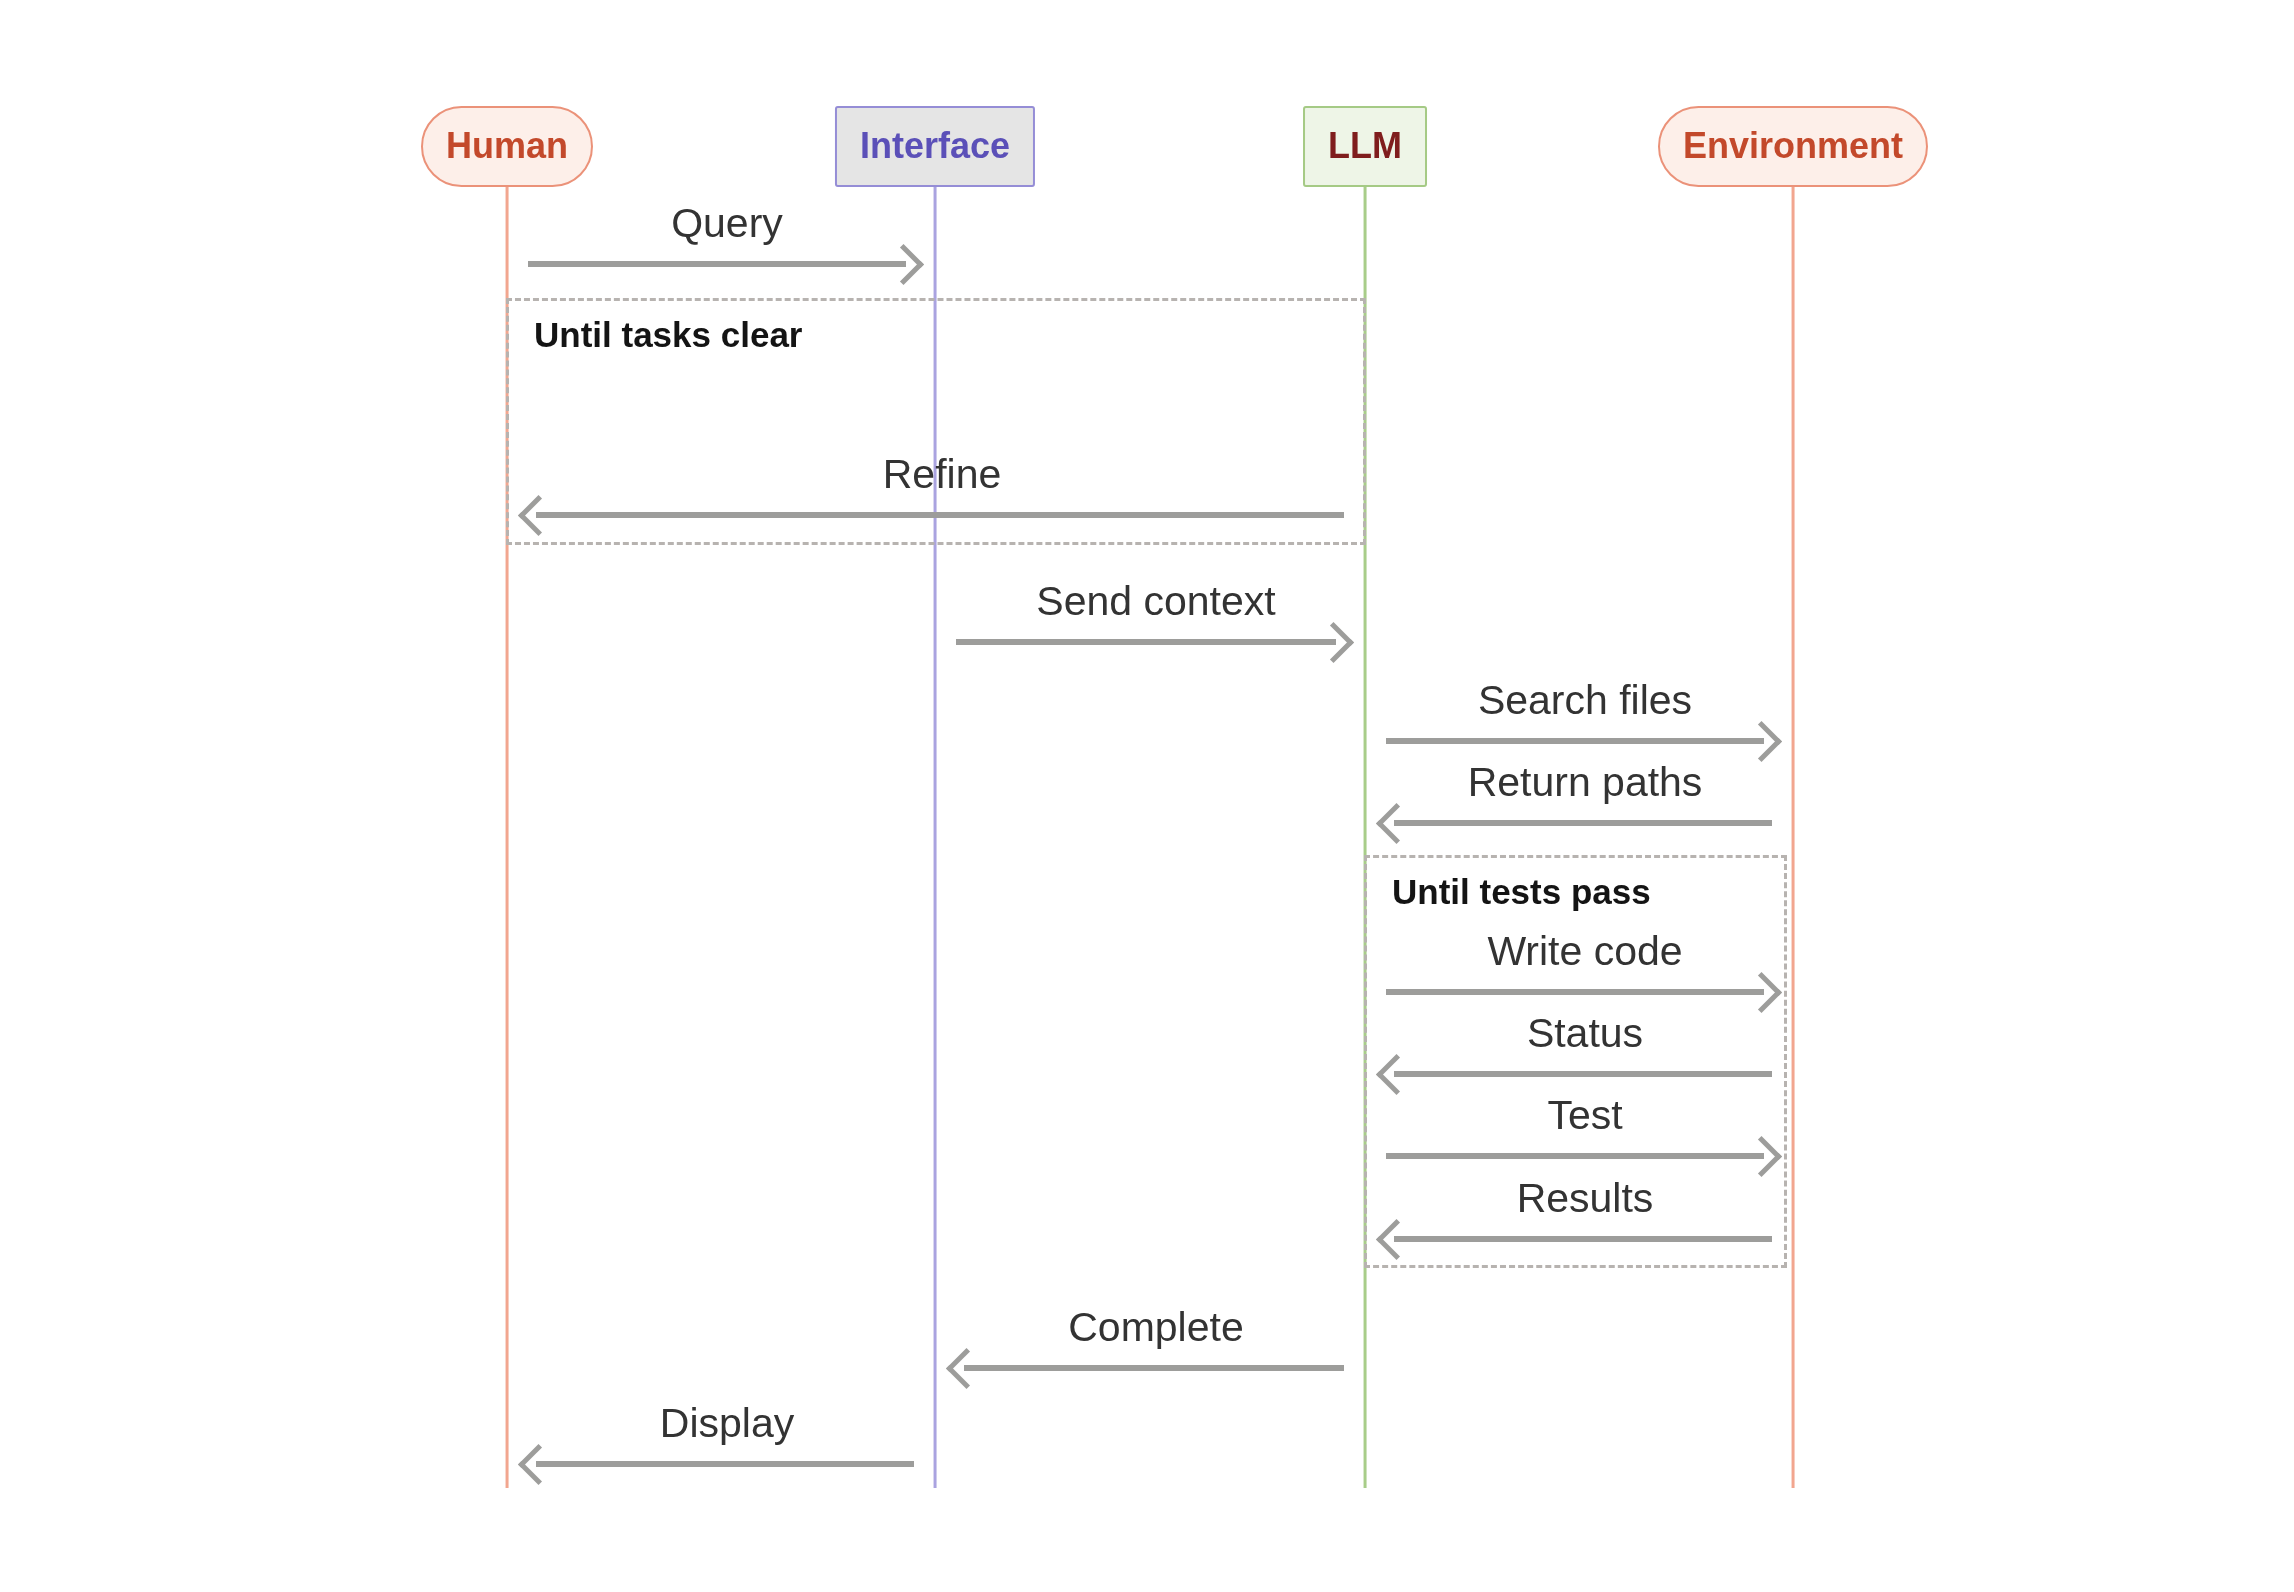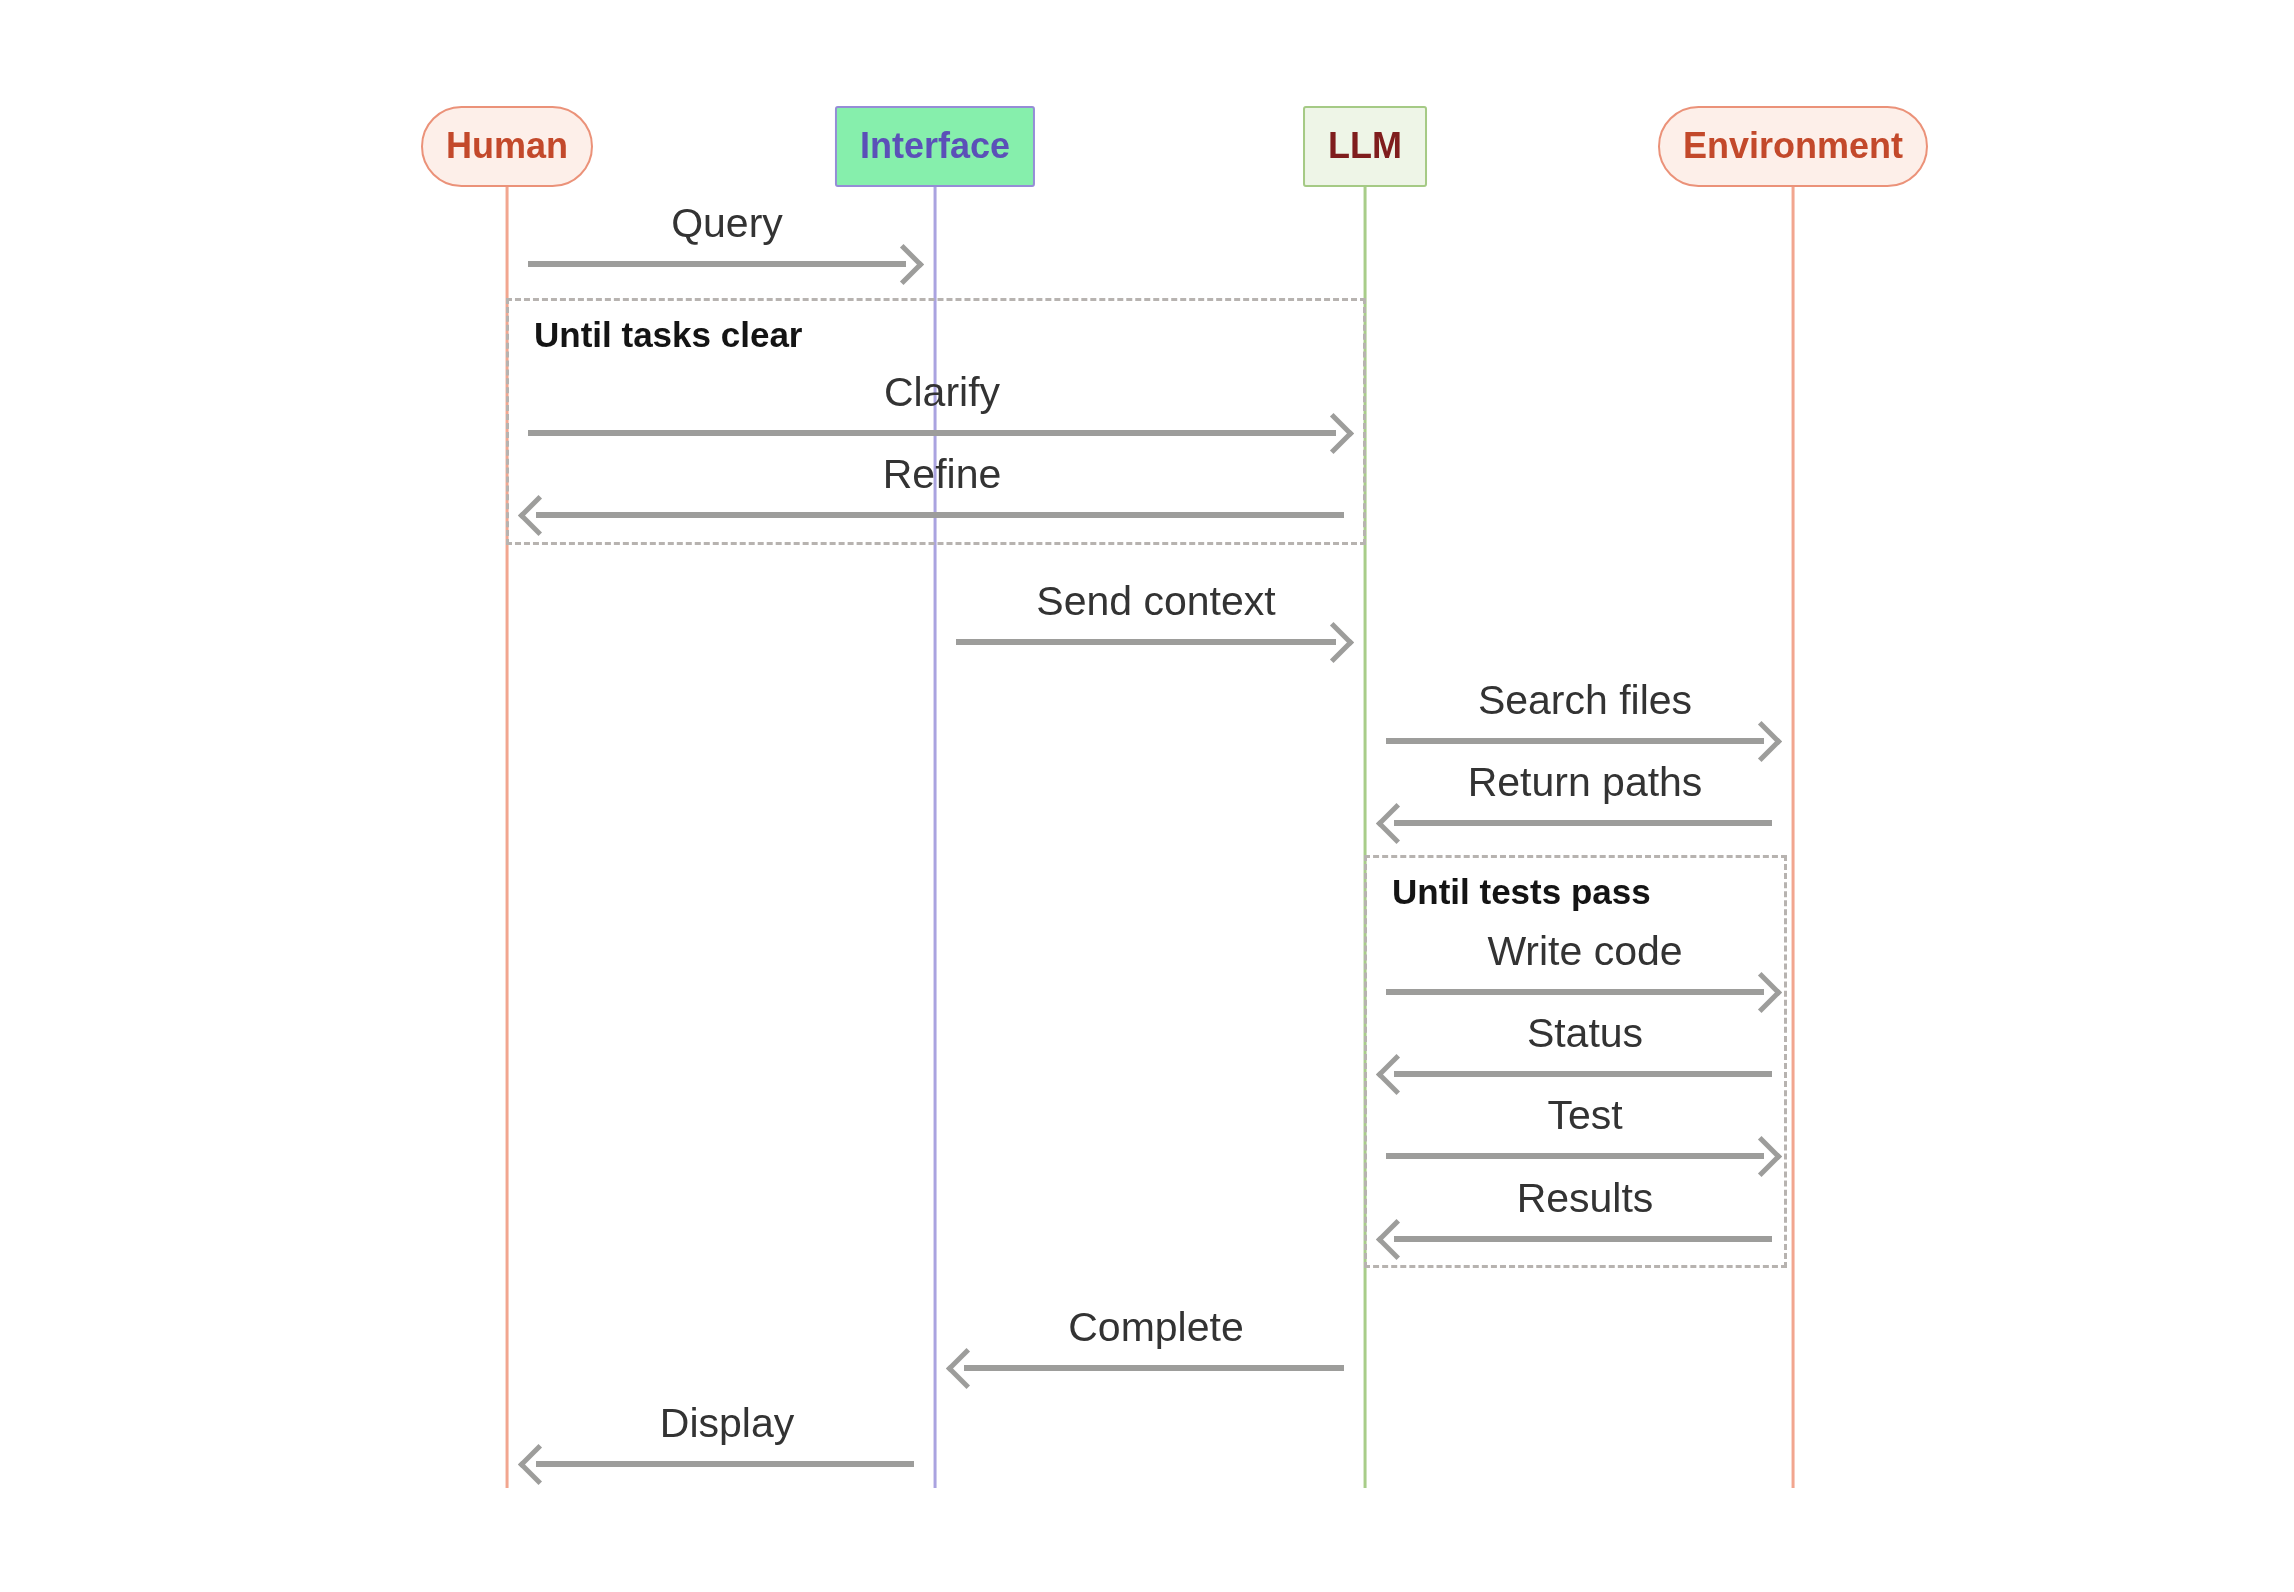--- a/index.html
+++ b/index.html
@@ -110,37 +110,30 @@
     <div class="lifeline" style="left: 935px; top: 187px; height: 1301px; background: rgb(170, 163, 224);"></div>
     <div class="lifeline" style="left: 1365px; top: 187px; height: 1301px; background: rgb(168, 205, 137);"></div>
     <div class="lifeline" style="left: 1793px; top: 187px; height: 1301px; background: rgb(242, 166, 143);"></div>
     <div class="loop-box" style="left: 506px; top: 298px; width: 860px; height: 247px; border-color: rgb(183, 179, 176);">
       <div class="loop-label" style="color: rgb(20, 20, 20);">Until tasks clear</div>
     </div>
     <div class="loop-box" style="left: 1364px; top: 855px; width: 423px; height: 413px; border-color: rgb(183, 179, 176);">
       <div class="loop-label" style="color: rgb(20, 20, 20);">Until tests pass</div>
     </div>
     <div class="actor-box pill" style="left: 507px; top: 106px; height: 81px; background: rgb(253, 239, 233); border-color: rgb(235, 146, 121); color: rgb(195, 73, 43);"><span>Human</span></div>
-    <div class="actor-box rect" style="left: 935px; top: 106px; height: 81px; background: #86efac; border-color: rgb(149, 141, 214); color: rgb(91, 80, 184); text-align: center;"><span>Interface</span></div>
+    <div class="actor-box rect" style="left: 935px; top: 106px; height: 81px; background: #e5e5e5; border-color: rgb(149, 141, 214); color: rgb(91, 80, 184); text-align: center;"><span>Interface</span></div>
     <div class="actor-box rect" style="left: 1365px; top: 106px; height: 81px; background: rgb(238, 245, 231); border-color: rgb(165, 202, 133); color: #7f1d1d;"><span>LLM</span></div>
     <div class="actor-box pill" style="left: 1793px; top: 106px; height: 81px; background: rgb(253, 239, 233); border-color: rgb(235, 146, 121); color: rgb(195, 73, 43);"><span>Environment</span></div>
     <div class="message" style="left: 528px; top: 202px; width: 386px;">
       <div class="msg-label" style="color: rgb(51, 51, 51);">Query</div>
       <div class="arrow">
         <div class="arrow-shaft shaft-right" style="background: rgb(157, 157, 155);"></div>
         <div class="arrow-head head-right" style="border-color: rgb(157, 157, 155);"></div>
       </div>
     </div>
-    <div class="message" style="left: 528px; top: 371px; width: 816px;">
-      <div class="msg-label" style="color: rgb(51, 51, 51);">Clarify</div>
-      <div class="arrow">
-        <div class="arrow-shaft shaft-right" style="background: rgb(157, 157, 155);"></div>
-        <div class="arrow-head head-right" style="border-color: rgb(157, 157, 155);"></div>
-      </div>
-    </div>
     <div class="message" style="left: 528px; top: 453px; width: 816px;">
       <div class="msg-label" style="color: rgb(51, 51, 51);">Refine</div>
       <div class="arrow">
         <div class="arrow-shaft shaft-left" style="background: rgb(157, 157, 155);"></div>
         <div class="arrow-head head-left" style="border-color: rgb(157, 157, 155);"></div>
       </div>
     </div>
     <div class="message" style="left: 956px; top: 580px; width: 388px;">
       <div class="msg-label" style="color: rgb(51, 51, 51);">Send context</div>
       <div class="arrow">

